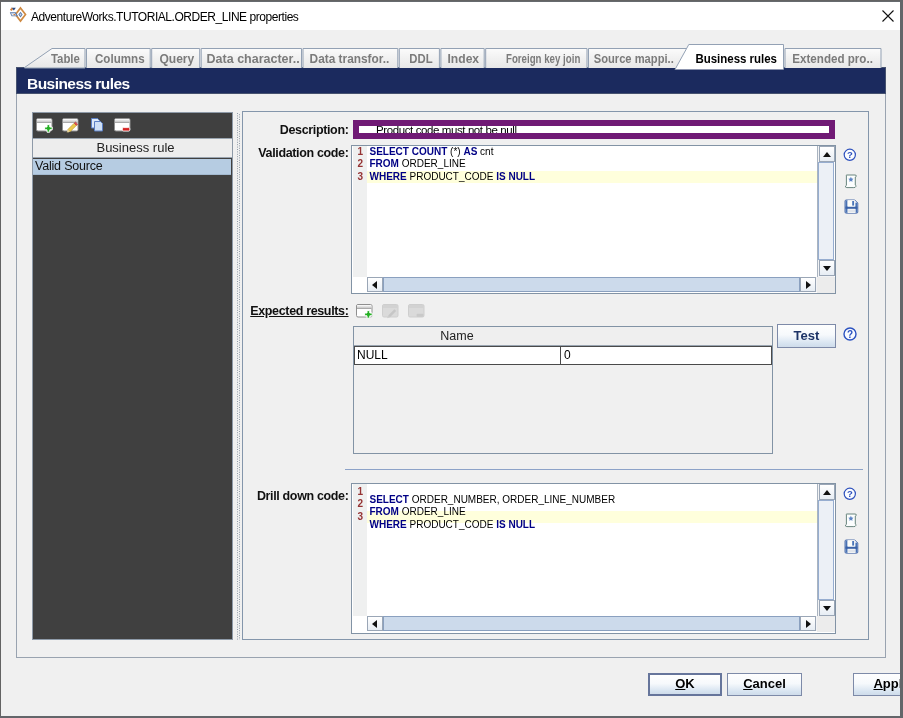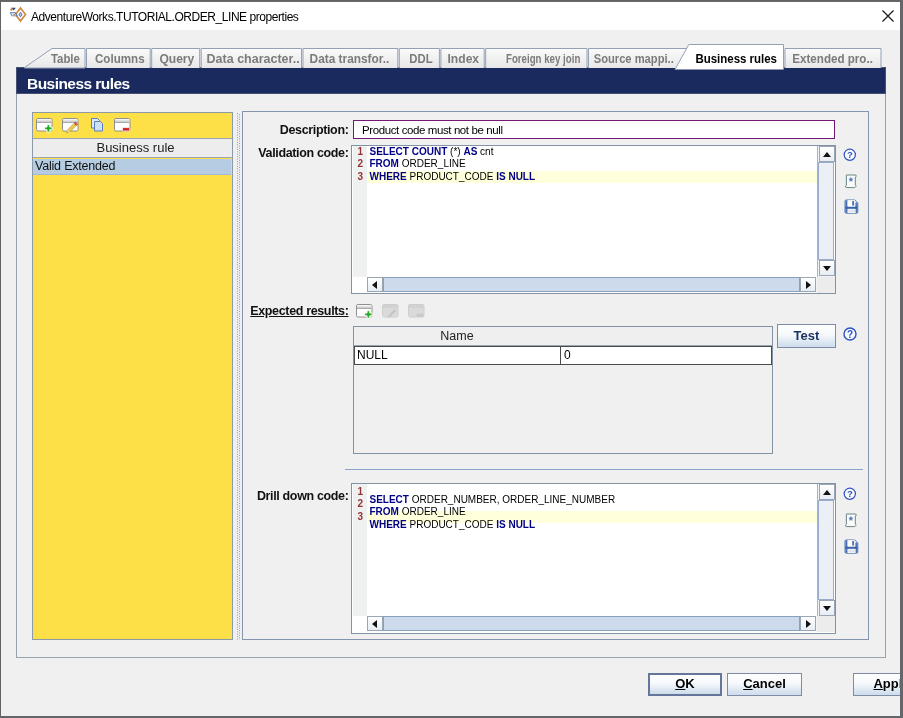--- a/index.html
+++ b/index.html
@@ -9,27 +9,27 @@
 #winborder { position:absolute; left:0; top:0; width:903px; height:718px; border:1px solid #636363; z-index:99; pointer-events:none; }
 #titlebar { position:absolute; left:1px; top:1px; width:901px; height:29px; background:#ffffff; }
 #title { position:absolute; left:30px; top:9px; font-size:12px; letter-spacing:-0.45px; color:#000; }
 #appicon { position:absolute; left:9px; top:5px; }
 #closex { position:absolute; left:881px; top:9px; }
 #navybar { position:absolute; left:16px; top:67px; width:870px; height:27px; background:#1b2a5e; outline:1px solid #46526f; outline-offset:-1px; z-index:1; }
 #navybar span { position:absolute; left:11px; top:9px; color:#fff; font-weight:bold; font-size:15.5px; line-height:15.5px; letter-spacing:-0.55px; }
 #panel { position:absolute; left:16px; top:94px; width:870px; height:564px; }
 #panelborder { position:absolute; left:16px; top:67px; width:870px; height:591px; border:1px solid #99a3b0; pointer-events:none; }
 
-#leftbox { position:absolute; left:17px; top:19px; width:199px; height:526px; outline:1px solid #8e9aa8; outline-offset:0px; background:#fde047; }
+#leftbox { position:absolute; left:17px; top:19px; width:199px; height:526px; outline:1px solid #8e9aa8; outline-offset:0px; background:#404040; }
 #lb-header { position:absolute; left:0px; top:25px; width:199px; height:20px; background:#ededed; border-top:1px solid #9aa5b1; border-bottom:1px solid #9aa5b1; text-align:center; font-size:13px; color:#222; line-height:18px; padding-left:6px; }
 #lb-row { position:absolute; left:0px; top:46px; width:198px; height:16px; background:#b6cce2; font-size:12.5px; letter-spacing:-0.2px; color:#111; line-height:15px; padding-left:2px; border-bottom:1px solid #a3b9cf; }
 #splitter { position:absolute; left:220px; top:19px; width:6px; height:526px; }
 
 .lbl { position:absolute; font-size:12.5px; letter-spacing:-0.35px; font-weight:bold; color:#111; text-align:right; }
-#desc { position:absolute; left:337px; top:26px; width:482px; height:19px; background:#fff; border:1px solid #701a75; font-size:11.5px; letter-spacing:-0.4px; line-height:17px; padding-left:8px; color:#000; font-family:"Liberation Sans", sans-serif; }
+#desc { position:absolute; left:337px; top:26px; width:482px; height:19px; background:#fff; border:6px solid #701a75; font-size:11.5px; letter-spacing:-0.4px; line-height:17px; padding-left:17px; color:#000; font-family:"Liberation Sans", sans-serif; }
 
 .editor { position:absolute; background:#fff; outline:1px solid #8293a5; outline-offset:0px; }
 .gutter { position:absolute; left:1px; top:1px; width:14px; background:#eff0f0; color:#953333; font-size:10px; line-height:12.3px; text-align:right; padding:1px 4px 0 0; font-weight:bold; }
 .codes { position:absolute; left:15px; top:1px; font-size:10px; line-height:12.3px; padding:1px 0 0 2.5px; white-space:pre; color:#000; }
 .kw { color:#000085; font-weight:bold; }
 .hlrow { position:absolute; left:15px; width:450px; height:12.3px; background:#ffffdc; z-index:0; }
 .codes, .gutter { z-index:1; }
 
 .vsb { position:absolute; width:17px; background:#f2f3f5; border-left:1px solid #aab4c0; }
 .sbtn { position:absolute; width:16px; height:16px; background:linear-gradient(#ffffff,#e7edf4); border:1px solid #9aa6b6; }
@@ -178,21 +178,21 @@
       <svg style="position:absolute; left:29px; top:4px;" width="17" height="17" viewBox="0 0 17 17">
           <use href="#ic-edit"></use>
         </svg>
       <svg style="position:absolute; left:55px; top:4px;" width="17" height="17" viewBox="0 0 17 17">
           <use href="#ic-copy"></use>
         </svg>
       <svg style="position:absolute; left:81px; top:4px;" width="17" height="17" viewBox="0 0 17 17">
           <use href="#ic-del"></use>
         </svg>
       <div id="lb-header">Business rule</div>
-      <div id="lb-row">Valid Extended</div>
+      <div id="lb-row">Valid Source</div>
     </div>
     <div id="formborder" style="position:absolute; left:226px; top:17px; width:627px; height:529px; border:1px solid #8496ab;"></div>
     <div id="splitter">
       <svg width="6" height="527" viewBox="0 0 6 527">
         <line x1="1.5" y1="0" x2="1.5" y2="527" stroke="#929da9" stroke-width="1" stroke-dasharray="1,1.4"></line>
         <line x1="3.5" y1="1.2" x2="3.5" y2="527" stroke="#929da9" stroke-width="1" stroke-dasharray="1,1.4"></line>
       </svg>
     </div>
     <div class="lbl" style="left:220px; top:29px; width:112.5px;">Description:</div>
     <input id="desc" value="Product code must not be null" style="">

